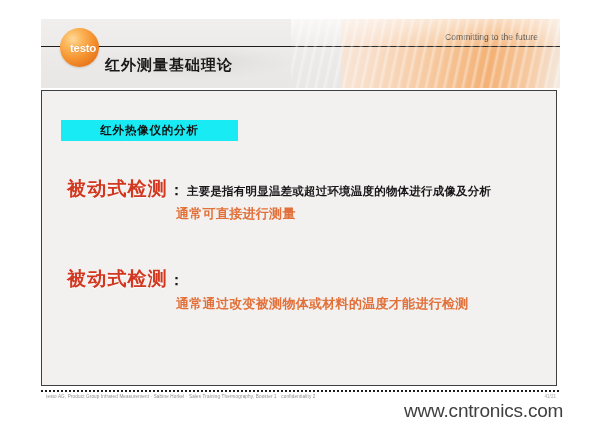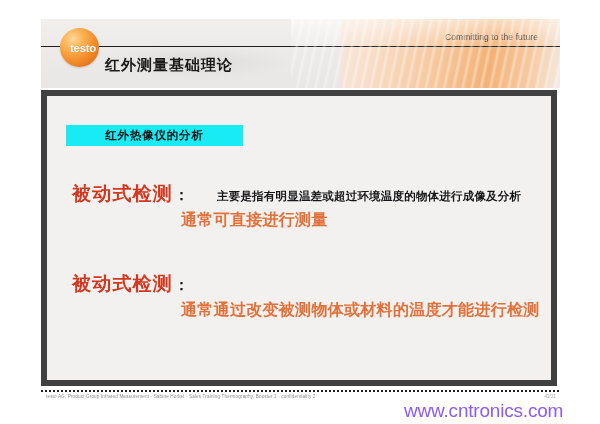--- a/index.html
+++ b/index.html
@@ -126,21 +126,21 @@
   }
 
   
   .body-panel {
     position: absolute;
     left: 0;
     top: 71px;
     width: 516px;
     height: 296px;
     background: #f2f1ef;
-    border: 6px solid #404040;
+    border: 1px solid #404040;
     box-sizing: border-box;
   }
 
   .subhead {
     position: absolute;
     left: 19px;
     top: 29px;
     width: 177px;
     height: 21px;
     background: #18ebf3;
@@ -185,28 +185,27 @@
     color: #1a1a1a;
     margin-left: 1px;
     margin-right: 3px;
   }
   .lead-desc {
     font-family: "DejaVu Serif", "Liberation Serif", serif;
     font-size: 11.5px;
     font-weight: bold;
     color: #17171a;
     letter-spacing: 0.2px;
-    margin-left: 25px;
   }
 
   .sub-note {
     position: absolute;
     top: 29px;
     font-family: "DejaVu Serif", "Liberation Serif", serif;
-    font-size: 16px;
+    font-size: 13px;
     font-weight: bold;
     color: #e2703a;
     letter-spacing: 0.3px;
     white-space: nowrap;
   }
   .note-1 { left: 134px; }
   .note-2 { left: 134px; font-family: Liberation Serif, serif; }
 
   
   .dash-rule {
@@ -236,21 +235,21 @@
     font-size: 4.6px;
     color: #a9a9a9;
     white-space: nowrap;
   }
 
   .watermark {
     position: absolute;
     left: 404px;
     top: 400px;
     font-size: 19px;
-    color: #8b5cf6;
+    color: #404040;
     letter-spacing: -0.2px;
     white-space: nowrap;
   }
 </style>
 </head>
 <body>
 
 <div id="slide">
 
   <div class="header-band">

